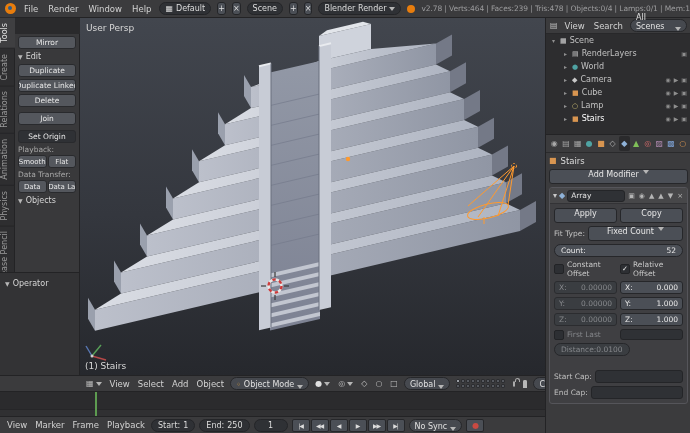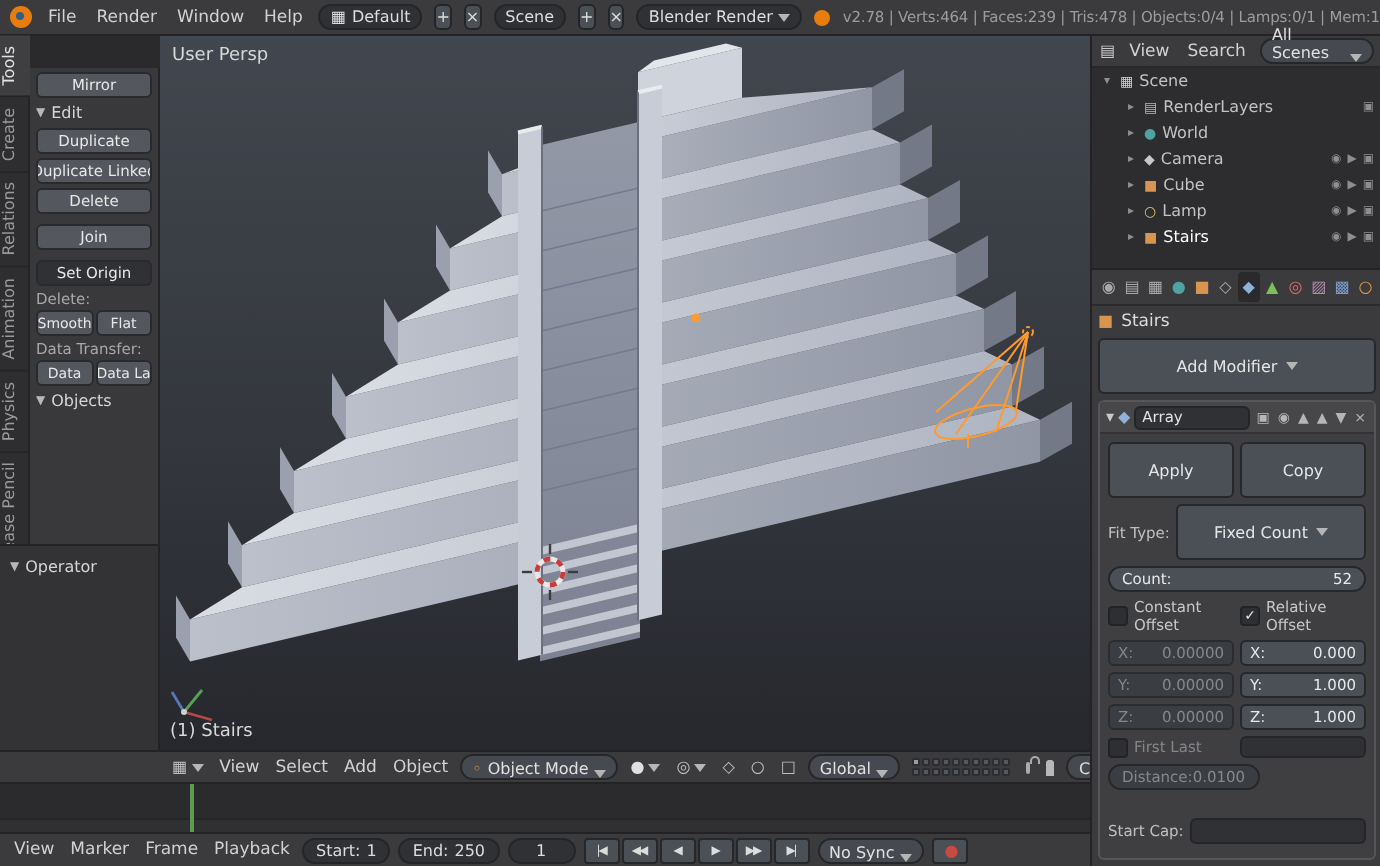--- a/index.html
+++ b/index.html
@@ -63,21 +63,21 @@
 .orow .tw{width:7px;text-align:center;color:#8f8f8f;font-size:6px;flex:0 0 auto}
 .orow .oicon{font-size:7px;flex:0 0 auto}
 .orow .sp{flex:1}
 .orow .tog{color:#8e8e8e;font-size:6px}
 .orow.selected{color:#ffffff}
 #props{position:absolute;left:0;top:117px;width:145px;height:298px;background:#3b3b3d;padding:0 3px}
 #proptabs{display:flex;align-items:center;gap:1px;height:18px;border-bottom:1px solid #2a2a2c;margin:0 -3px;padding:0 3px}
 .ptab{width:11px;height:15px;display:flex;align-items:center;justify-content:center;font-size:8px;color:#a8a8a8;border-radius:2px}
 .ptab.active{background:#2a2a2c}
 .crumb{display:flex;align-items:center;gap:4px;height:16px;font-size:8.5px;color:#dcdcdc}
-.ctl{display:flex;align-items:center;justify-content:center;gap:4px;background:#4b4f56;border:1px solid #26272a;border-radius:3px;color:#e6e6e6;font-size:8px;height:28px}
+.ctl{display:flex;justify-content:center;gap:4px;background:#4b4f56;border:1px solid #26272a;border-radius:3px;color:#e6e6e6;font-size:8px;height:15px}
 .modbox{border:1px solid #55555a;border-radius:3px;background:#3f3f42;margin-top:3px;overflow:hidden}
 .mhead{display:flex;align-items:center;gap:2px;height:16px;background:#474749;border-bottom:1px solid #333336;padding:0 3px}
 .mname{flex:1;background:#2f3135;border:1px solid #242528;border-radius:3px;height:12px;font-size:7.5px;color:#e2e2e2;display:flex;align-items:center;padding:0 3px;overflow:hidden}
 .mtog{font-size:7px;color:#b5b5b5;padding:0 1px}
 .mbody{padding:4px}
 .grid2{display:grid;grid-template-columns:1fr 1fr;gap:3px;margin-bottom:3px}
 .row{display:flex;align-items:center;gap:3px;margin-bottom:3px}
 .lbl{font-size:7.5px;color:#c0c0c0;flex:0 0 auto}
 .numfield{display:flex;align-items:center;justify-content:space-between;background:#4b4f56;border:1px solid #26272a;border-radius:3px;height:13px;padding:0 4px;font-size:7.5px;color:#e8e8e8}
 .numfield.dis,.ctl.dis{background:#3a3d41;color:#86888c;border-color:#2b2c2f}
@@ -131,21 +131,21 @@
     <span class="tri">▼</span>
     <span>Edit</span>
   </div>
   <div class="tsbtn">Duplicate</div>
   <div class="tsbtn">Duplicate Linked</div>
   <div class="tsbtn">Delete</div>
   <div style="height:3px"></div>
   <div class="tsbtn">Join</div>
   <div style="height:3px"></div>
   <div class="tsbtn darkmenu">Set Origin</div>
-  <div class="tslabel">Delete:</div>
+  <div class="tslabel">Playback:</div>
   <div class="pair">
     <div class="tsbtn">Smooth</div>
     <div class="tsbtn">Flat</div>
   </div>
   <div class="tslabel">Data Transfer:</div>
   <div class="pair">
     <div class="tsbtn">Data</div>
     <div class="tsbtn">Data La</div>
   </div>
   <div class="phead">
@@ -551,16 +551,20 @@
           <div class="slider dis" style="margin-bottom:11px">
             <span>Distance:</span>
             <span>0.0100</span>
           </div>
           <span></span>
         </div>
         <div class="row">
           <span class="lbl">Start Cap:</span>
           <div class="capfield"></div>
         </div>
+        <div class="row" style="margin-bottom:0">
+          <span class="lbl">End Cap:</span>
+          <div class="capfield"></div>
+        </div>
       </div>
     </div>
   </div>
 </div>
 
 </body></html>

